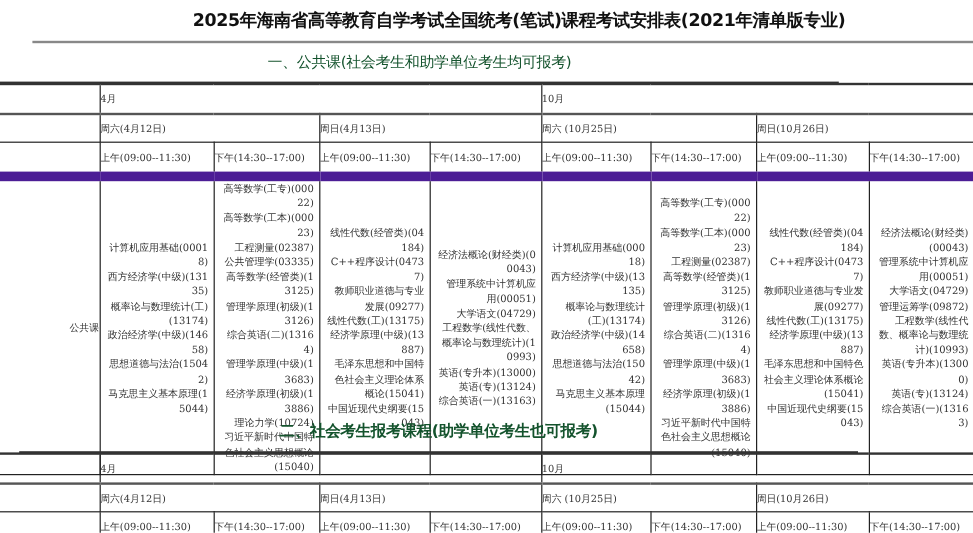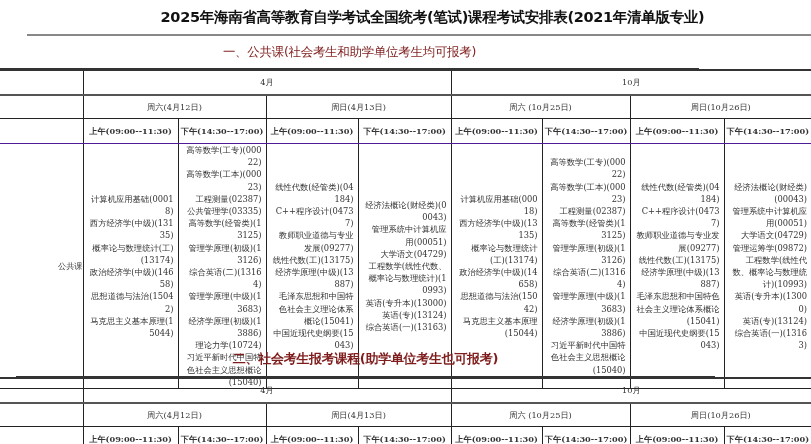--- a/index.html
+++ b/index.html
@@ -15,41 +15,40 @@
     font-weight: bold; font-size: 14.5px; color: #111;
     border-bottom: 2px solid #888;
     box-sizing: border-box;
     letter-spacing: -0.3px;
     margin-left: 27px;
   }
   .section-title {
     position: absolute; left: 0; width: 699px; height: 34px;
     display: flex; align-items: center; justify-content: center;
     font-family: "DejaVu Sans", "Liberation Sans", sans-serif;
-    font-size: 12.5px; color: #7f1d1d;
+    font-size: 12.5px; color: #14532d;
     border-bottom: 2px solid #333;
     box-sizing: border-box;
     letter-spacing: -0.3px;
   }
   .section-title.bold { font-weight: bold; font-size: 13px; margin-left: 16px; }
   table.sched {
     position: absolute; left: 0; width: 811px;
     border-collapse: collapse; table-layout: fixed;
     font-size: 8.2px; color: #333;
   }
   table.sched td {
     border: 1px solid #222;
     padding: 0;
-    text-align: center;
     vertical-align: middle;
     overflow: hidden;
   }
   table.sched tr.month td { height: 23px; border-top: 2px solid #333; border-bottom: 2px solid #555; }
   table.sched tr.day td { height: 22px; }
-  table.sched tr.session td { height: 24px; border-bottom: 1px solid #4c1d95; font-weight: bold; }
+  table.sched tr.session td { height: 24px; border-bottom: 8px solid #4c1d95; }
   table.sched td.last { border-right: none; }
   table.sched td.label { border-left: none; }
   table.sched tr.content td { height: 188px; vertical-align: middle; text-align: right; padding: 0 4px 0 6px; }
   table.sched tr.content td.label { text-align: right; padding: 0; }
   .course { display: block; line-height: 12.2px; font-size: 8.3px; white-space: normal; word-break: break-all; }
 </style>
 </head>
 <body>
 
 <div class="title">2025年海南省高等教育自学考试全国统考(笔试)课程考试安排表(2021年清单版专业)</div>

